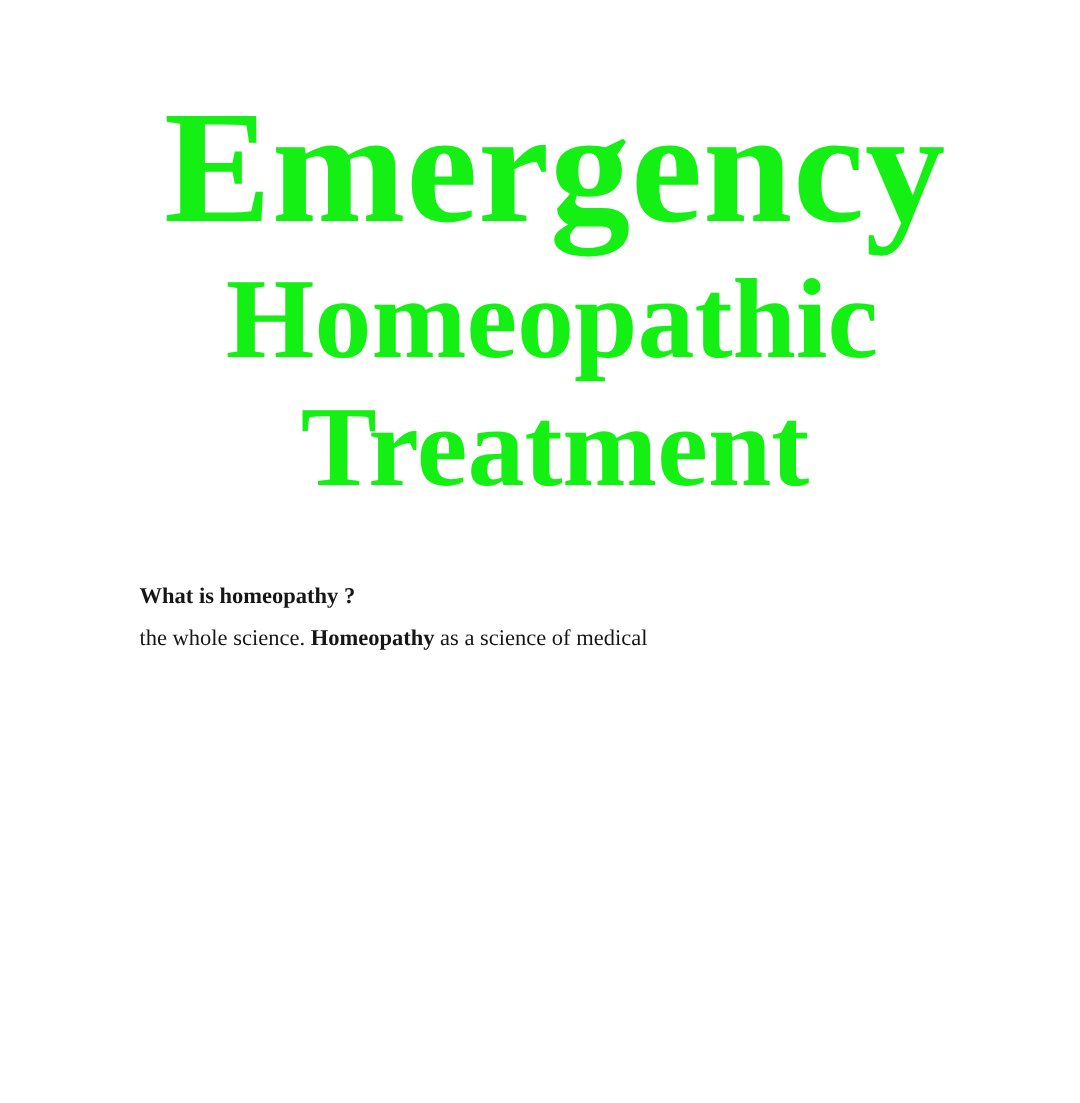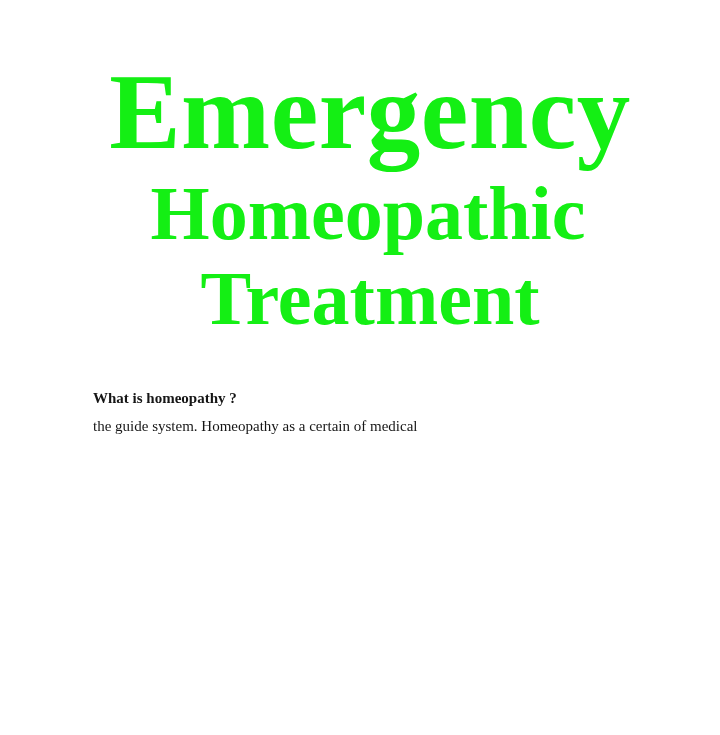--- a/index.html
+++ b/index.html
@@ -53,26 +53,26 @@
       margin-left: 28px;
     }
     .content p, .content div {
       margin: 0;
       white-space: nowrap;
     }
     .heading {
       font-weight: bold;
     }
     .bold {
-      font-weight: normal;
+      font-weight: bold;
     }
   </style>
 </head>
 <body>
 
 <h1 class="title title-line-1">Emergency</h1>
 <h1 class="title title-line-2">Homeopathic</h1>
 <h1 class="title title-line-3">Treatment</h1>
 
 <div class="content">
   <div class="heading">What is homeopathy ?</div>
-  <div><span>the guide system. </span><span class="bold">Homeopathy</span><span> as a certain of medical</span></div>
+  <div><span>the whole science. </span><span class="bold">Homeopathy</span><span> as a science of medical</span></div>
 </div>
 
 </body></html>

